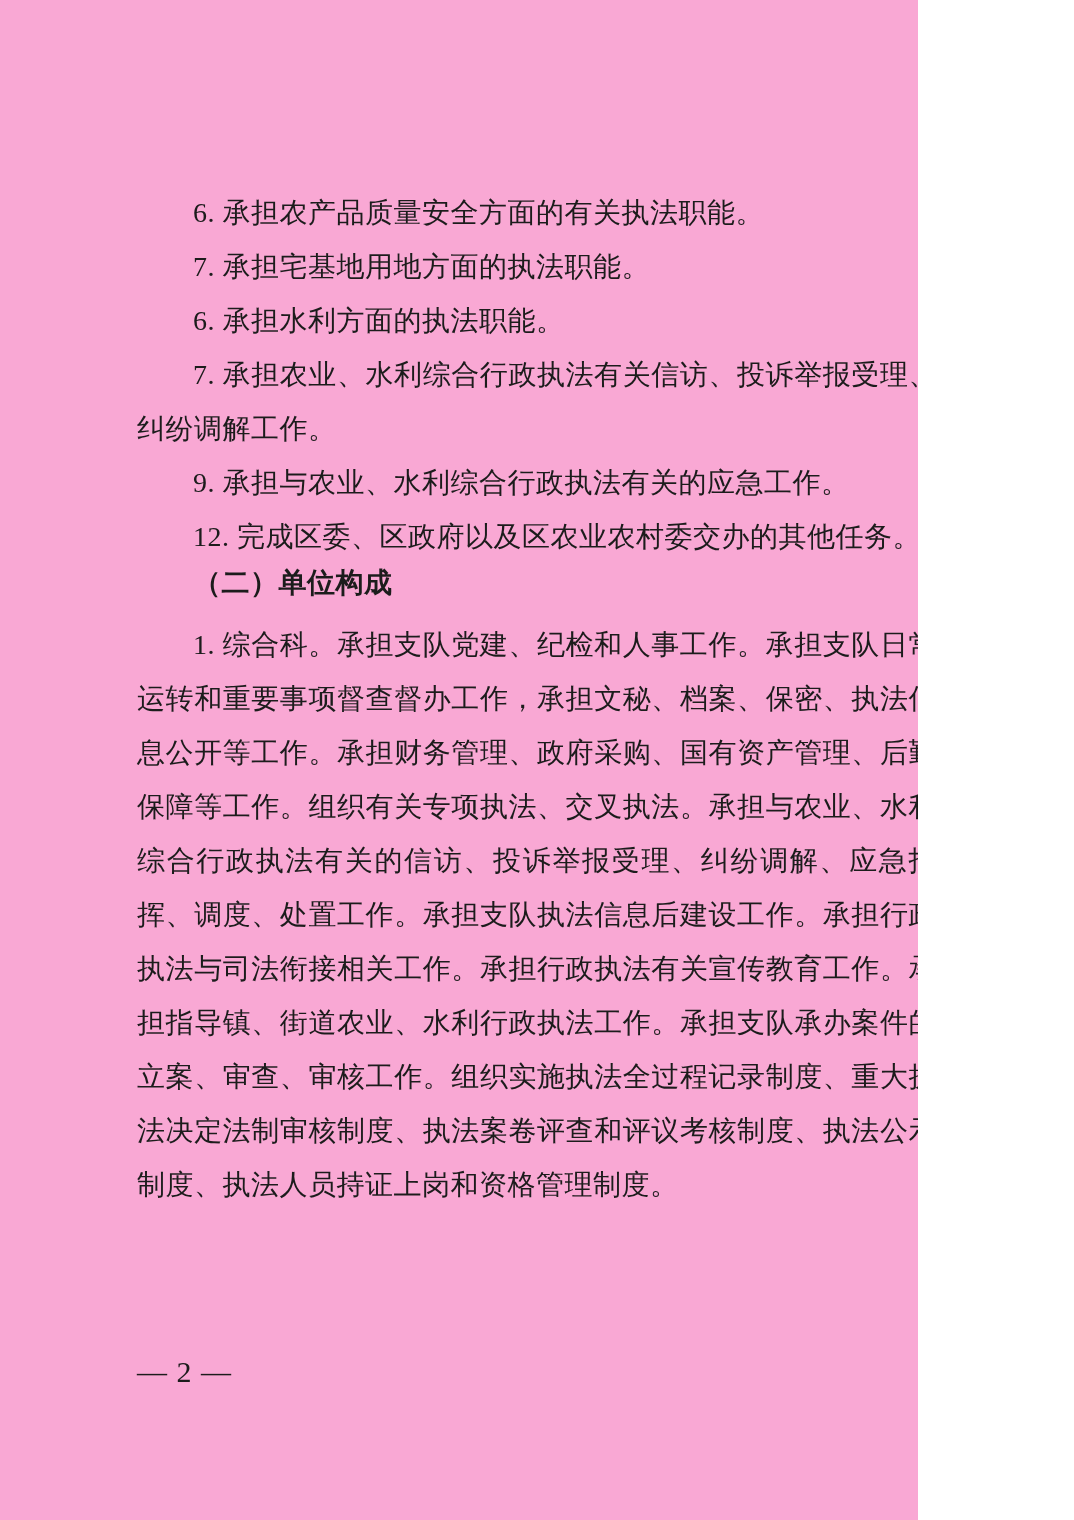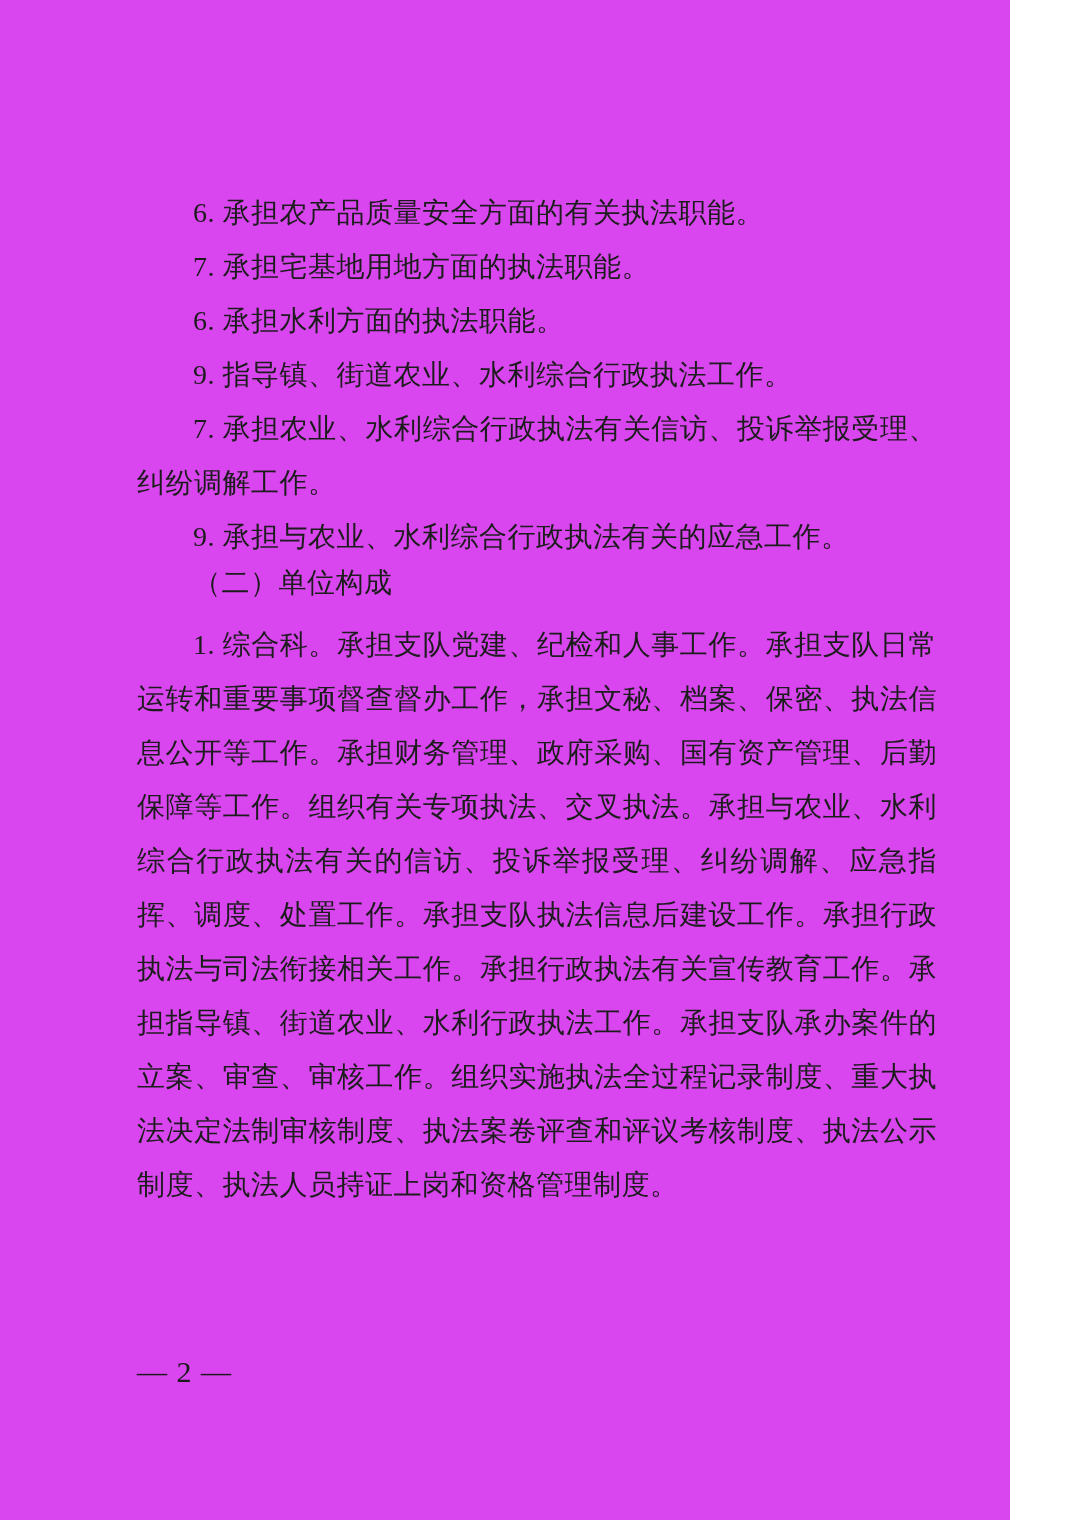--- a/index.html
+++ b/index.html
@@ -2,43 +2,43 @@
 <html><head>
 <meta charset="utf-8">
 <style>
   html, body {
     margin: 0;
     padding: 0;
     background: #ffffff;
   }
   .page {
     position: relative;
-    width: 1010px;
+    width: 918px;
     height: 1520px;
-    background: #d946ef;
+    background: #f9a8d4;
     overflow: hidden;
     font-family: "Liberation Serif", "DejaVu Serif", serif;
     color: #1c1c1c;
   }
   .doc-body {
     position: absolute;
     left: 137px;
     top: 186px;
     width: 800px;
     font-size: 28px;
     line-height: 54px;
     letter-spacing: 0.5px;
     text-align: justify;
   }
   .doc-body p {
     margin: 0;
     text-indent: 2em;
   }
   .section-heading {
-    font-weight: 400;
+    font-weight: 700;
     margin-top: -8px !important;
     margin-bottom: 8px !important;
   }
   .page-number {
     position: absolute;
     left: 137px;
     top: 1352px;
     font-size: 30px;
     line-height: 40px;
     letter-spacing: 1px;
@@ -46,20 +46,20 @@
   }
 </style>
 </head>
 <body>
 
 <div class="page">
   <div class="doc-body">
     <p>6. 承担农产品质量安全方面的有关执法职能。</p>
     <p>7. 承担宅基地用地方面的执法职能。</p>
     <p>6. 承担水利方面的执法职能。</p>
-    <p>9. 指导镇、街道农业、水利综合行政执法工作。</p>
     <p>7. 承担农业、水利综合行政执法有关信访、投诉举报受理、纠纷调解工作。</p>
     <p>9. 承担与农业、水利综合行政执法有关的应急工作。</p>
+    <p>12. 完成区委、区政府以及区农业农村委交办的其他任务。</p>
     <p class="section-heading">（二）单位构成</p>
     <p>1. 综合科。承担支队党建、纪检和人事工作。承担支队日常运转和重要事项督查督办工作，承担文秘、档案、保密、执法信息公开等工作。承担财务管理、政府采购、国有资产管理、后勤保障等工作。组织有关专项执法、交叉执法。承担与农业、水利综合行政执法有关的信访、投诉举报受理、纠纷调解、应急指挥、调度、处置工作。承担支队执法信息后建设工作。承担行政执法与司法衔接相关工作。承担行政执法有关宣传教育工作。承担指导镇、街道农业、水利行政执法工作。承担支队承办案件的立案、审查、审核工作。组织实施执法全过程记录制度、重大执法决定法制审核制度、执法案卷评查和评议考核制度、执法公示制度、执法人员持证上岗和资格管理制度。</p>
   </div>
   <div class="page-number">— 2 —</div>
 </div>
 
 </body></html>

